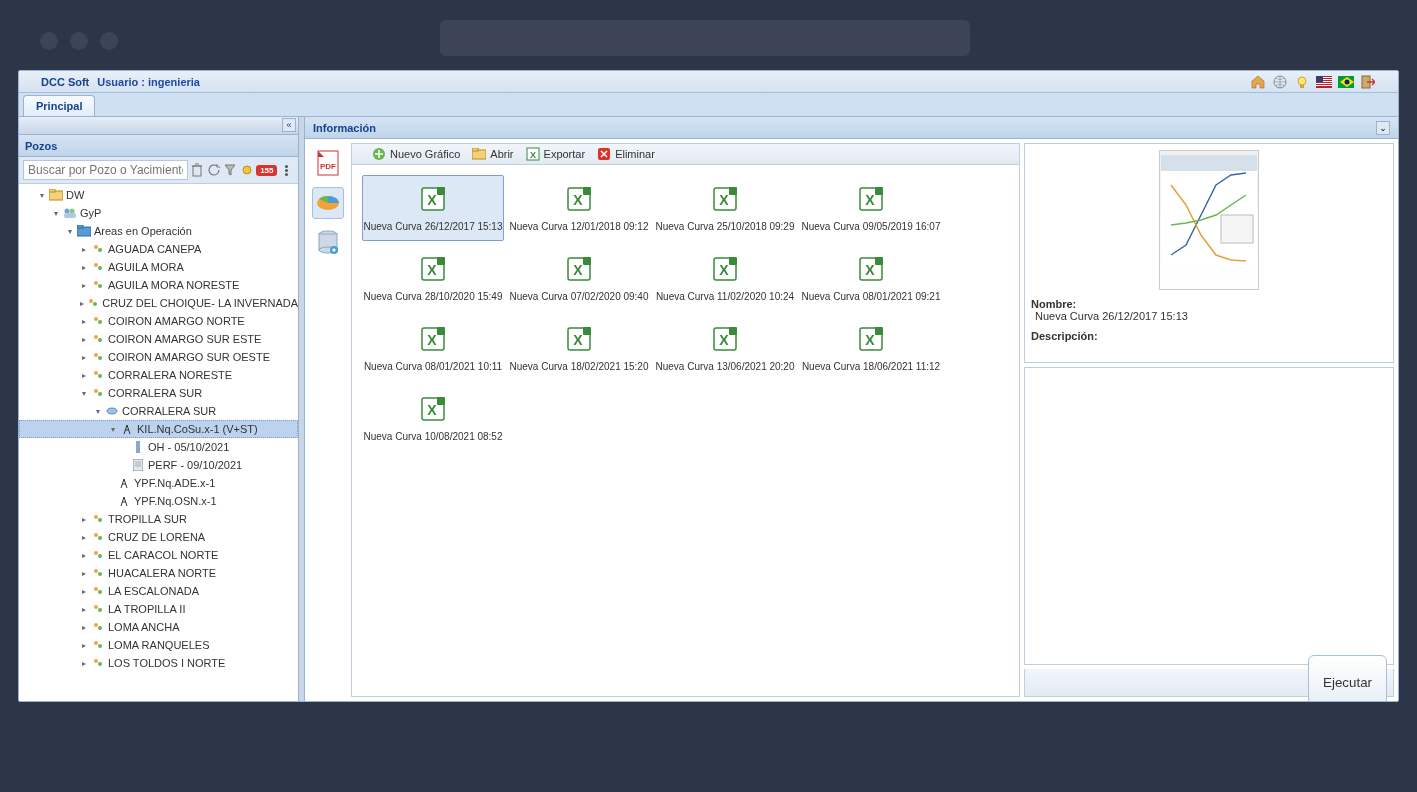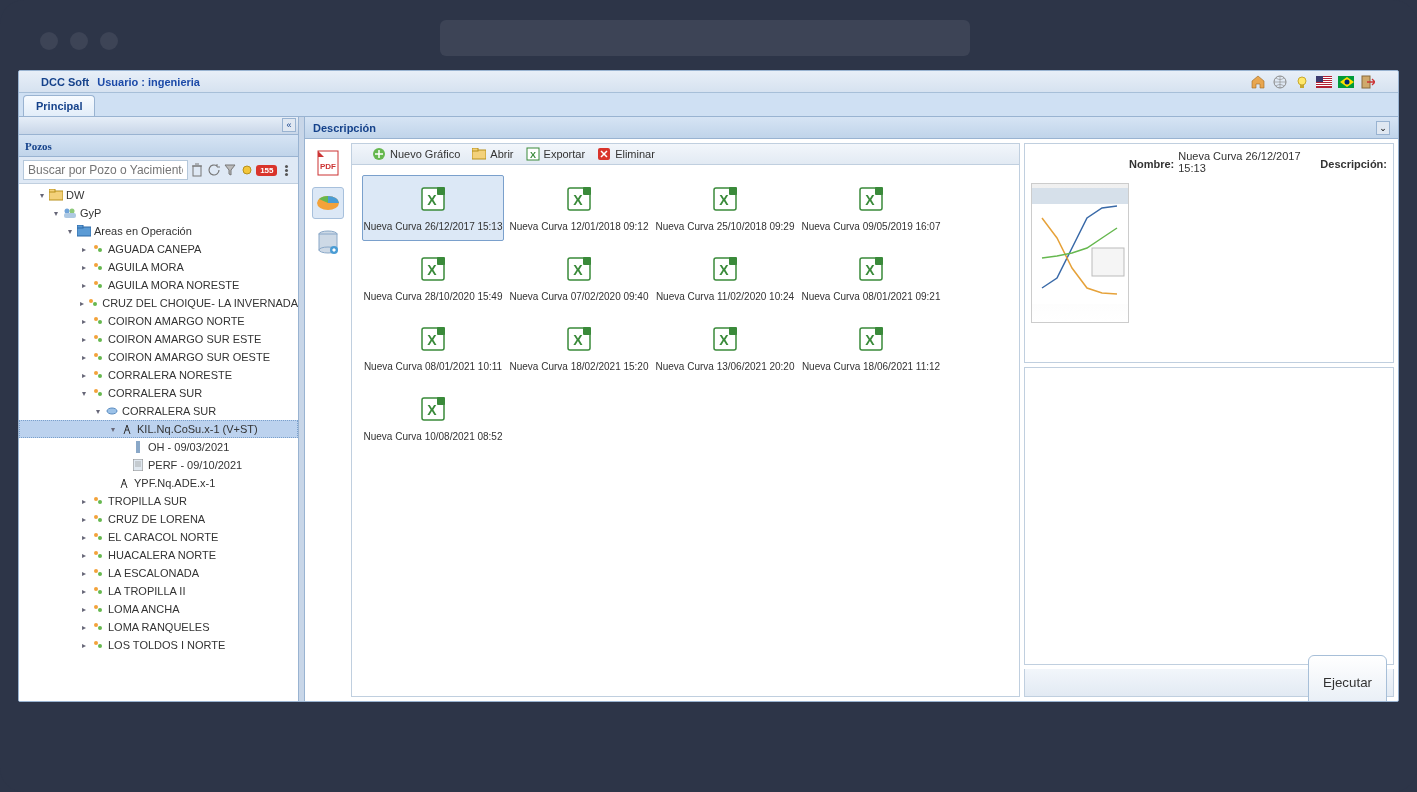--- a/index.html
+++ b/index.html
@@ -14,21 +14,21 @@
 .header-user { color: #1c4aa8; font-weight: bold; margin-left: 8px; }
 .header-icons { margin-left: auto; display: flex; gap: 6px; align-items: center; }
 .icon { width: 16px; height: 16px; display: inline-flex; align-items: center; justify-content: center; }
 .tabs { height: 24px; background: #cfe0f3; display: flex; align-items: flex-end; padding: 0 4px; border-bottom: 1px solid #99b3d1; }
 .tab { padding: 4px 12px; background: linear-gradient(#f7fbff, #e2edf9); border: 1px solid #99b3d1; border-bottom: none; border-radius: 4px 4px 0 0; color: #15428b; font-weight: bold; cursor: pointer; }
 .content { display: flex; height: calc(100% - 46px); }
 .sidebar { width: 280px; border-right: 1px solid #99b3d1; display: flex; flex-direction: column; background: #dfe9f5; }
 .sidebar-header { height: 18px; background: linear-gradient(#e6eef8, #c8d6e8); border-bottom: 1px solid #99b3d1; position: relative; }
 .collapse-btn { position: absolute; right: 2px; top: 1px; width: 14px; height: 14px; background: #e0e8f2; border: 1px solid #99b3d1; font-size: 9px; display: flex; align-items: center; justify-content: center; cursor: pointer; color: #15428b; }
 .panel-title-bar { height: 22px; background: linear-gradient(#d6e4f4, #c0d4ea); border-bottom: 1px solid #99b3d1; display: flex; align-items: center; padding: 0 6px; }
-.panel-title { color: #15428b; font-weight: bold; font-family: Liberation Serif, serif; }
+.panel-title { color: #15428b; font-weight: bold; }
 .search-row { display: flex; align-items: center; padding: 3px 4px; gap: 2px; border-bottom: 1px solid #c0cfdf; background: #dfe9f5; }
 .search-input { flex: 1; height: 20px; border: 1px solid #b5c8db; padding: 0 4px; font-size: 12px; color: #999; background: #fff; }
 .toolbar-icon { width: 16px; height: 16px; cursor: pointer; display: inline-flex; align-items: center; justify-content: center; }
 .badge { background: #d9342b; color: #fff; font-size: 8px; font-weight: bold; padding: 1px 4px; border-radius: 3px; }
 .tree { flex: 1; overflow-y: auto; background: #fff; padding: 2px 0; position: relative; }
 .tree-node { display: flex; align-items: center; height: 18px; padding-left: 4px; cursor: pointer; color: #333; white-space: nowrap; }
 .tree-node.selected { background: #bcd2ee; border: 1px dotted #7aa0cc; height: 18px; }
 .expander { width: 10px; height: 10px; display: inline-flex; align-items: center; justify-content: center; font-size: 8px; color: #666; margin-right: 2px; cursor: pointer; }
 .tree-icon { width: 14px; height: 14px; margin-right: 3px; display: inline-flex; align-items: center; justify-content: center; }
 .indent-1 { padding-left: 18px; }
@@ -48,21 +48,21 @@
 .tool-btn { width: 32px; height: 32px; display: flex; align-items: center; justify-content: center; border-radius: 3px; cursor: pointer; }
 .tool-btn.active { background: #dce8f6; border: 1px solid #a7c0dc; }
 .center-col { flex: 1; display: flex; flex-direction: column; min-height: 0; }
 .action-bar { height: 22px; border: 1px solid #c0cfdf; background: linear-gradient(#f2f6fb, #e2eaf3); display: flex; align-items: center; padding: 0 20px; gap: 12px; }
 .action { display: flex; align-items: center; gap: 4px; cursor: pointer; color: #333; }
 .items-area { flex: 1; border: 1px solid #c0cfdf; border-top: none; padding: 10px; display: flex; flex-wrap: wrap; align-content: flex-start; gap: 4px; overflow: auto; }
 .file-item { width: 142px; height: 66px; display: flex; flex-direction: column; align-items: center; justify-content: center; cursor: pointer; border: 1px solid transparent; border-radius: 2px; padding: 4px; }
 .file-item.selected { background: #dce8f6; border: 1px solid #7aa0cc; }
 .file-label { font-size: 10px; color: #333; text-align: center; margin-top: 6px; white-space: nowrap; }
 .right-col { width: 370px; display: flex; flex-direction: column; gap: 4px; }
-.preview-box { height: 220px; border: 1px solid #c0cfdf; padding: 6px; display: flex; flex-direction: row; }
+.preview-box { height: 220px; border: 1px solid #c0cfdf; padding: 6px; display: flex; flex-direction: column; }
 .preview-image { width: 100px; height: 140px; align-self: center; border: 1px solid #ccc; background: linear-gradient(#f0f0f0, #fff); display: flex; align-items: center; justify-content: center; position: relative; }
 .detail-label { font-weight: bold; color: #333; margin-top: 8px; }
 .detail-value { color: #333; padding-left: 4px; }
 .desc-box { flex: 1; border: 1px solid #c0cfdf; }
 .footer-row { height: 28px; background: linear-gradient(#f2f6fb, #e2eaf3); border: 1px solid #c0cfdf; border-top: none; display: flex; align-items: center; justify-content: flex-end; padding: 0 6px; }
 .exec-btn { padding: 19px 14px; background: linear-gradient(#fff, #e6edf5); border: 1px solid #a7bfd8; border-radius: 6px; cursor: pointer; color: #333; }
 .icon-excel svg { width: 28px; height: 28px; }
 .tri { color: #667; font-size: 8px; }
 </style>
 </head>
@@ -314,40 +314,48 @@
               </span>
               <span>KIL.Nq.CoSu.x-1 (V+ST)</span>
             </div>
 
           <div class="tree-node indent-7">
               <span class="tree-icon" style="margin-left:10px;">
                 <svg width="8" height="12">
                   <rect x="2" y="0" width="4" height="12" fill="#8aa8c8"></rect>
                 </svg>
               </span>
-              <span>OH - 09/03/2021</span>
+              <span>OH - 05/10/2021</span>
             </div>
           <div class="tree-node indent-7">
               <span class="tree-icon" style="margin-left:10px;">
                 <svg width="10" height="12">
                   <rect x="0" y="0" width="10" height="12" fill="#e0e8f0" stroke="#888"></rect>
                   <path d="M2 3h6M2 5h6M2 7h6" stroke="#888" stroke-width="0.6"></path>
                 </svg>
               </span>
               <span>PERF - 09/10/2021</span>
             </div>
 
           <div class="tree-node indent-6">
               <span class="tree-icon" style="margin-left:10px;">
                 <svg width="12" height="12">
                   <path d="M3 11L6 2L9 11M4 7h4" stroke="#333" stroke-width="1" fill="none"></path>
                 </svg>
               </span>
               <span>YPF.Nq.ADE.x-1</span>
             </div>
+          <div class="tree-node indent-6">
+              <span class="tree-icon" style="margin-left:10px;">
+                <svg width="12" height="12">
+                  <path d="M3 11L6 2L9 11M4 7h4" stroke="#333" stroke-width="1" fill="none"></path>
+                </svg>
+              </span>
+              <span>YPF.Nq.OSN.x-1</span>
+            </div>
 
           <div class="tree-node indent-4">
               <span class="expander tri">▸</span>
               <span class="tree-icon">
                 <svg width="12" height="12">
                   <circle cx="4" cy="4" r="2" fill="#f3a23a"></circle>
                   <circle cx="8" cy="7" r="2" fill="#66b84f"></circle>
                 </svg>
               </span>
               <span>TROPILLA SUR</span>
@@ -432,21 +440,21 @@
               </span>
               <span>LOS TOLDOS I NORTE</span>
             </div>
         </div>
       </div>
 
       <div class="splitter"></div>
 
       <div class="main">
         <div class="main-title-bar">
-          <span class="title">Descripción</span>
+          <span class="title">Información</span>
           <div class="main-expand">⌄</div>
         </div>
         <div class="main-body">
 
           <div class="left-tools">
             <div class="tool-btn">
                 <svg width="24" height="28">
                   <rect x="2" y="2" width="20" height="24" fill="#fff" stroke="#c33"></rect>
                   <path d="M2 2l6 6-6 0z" fill="#c33"></path>
                   <text x="12" y="20" font-size="8" fill="#c33" text-anchor="middle" font-weight="bold">PDF</text>

